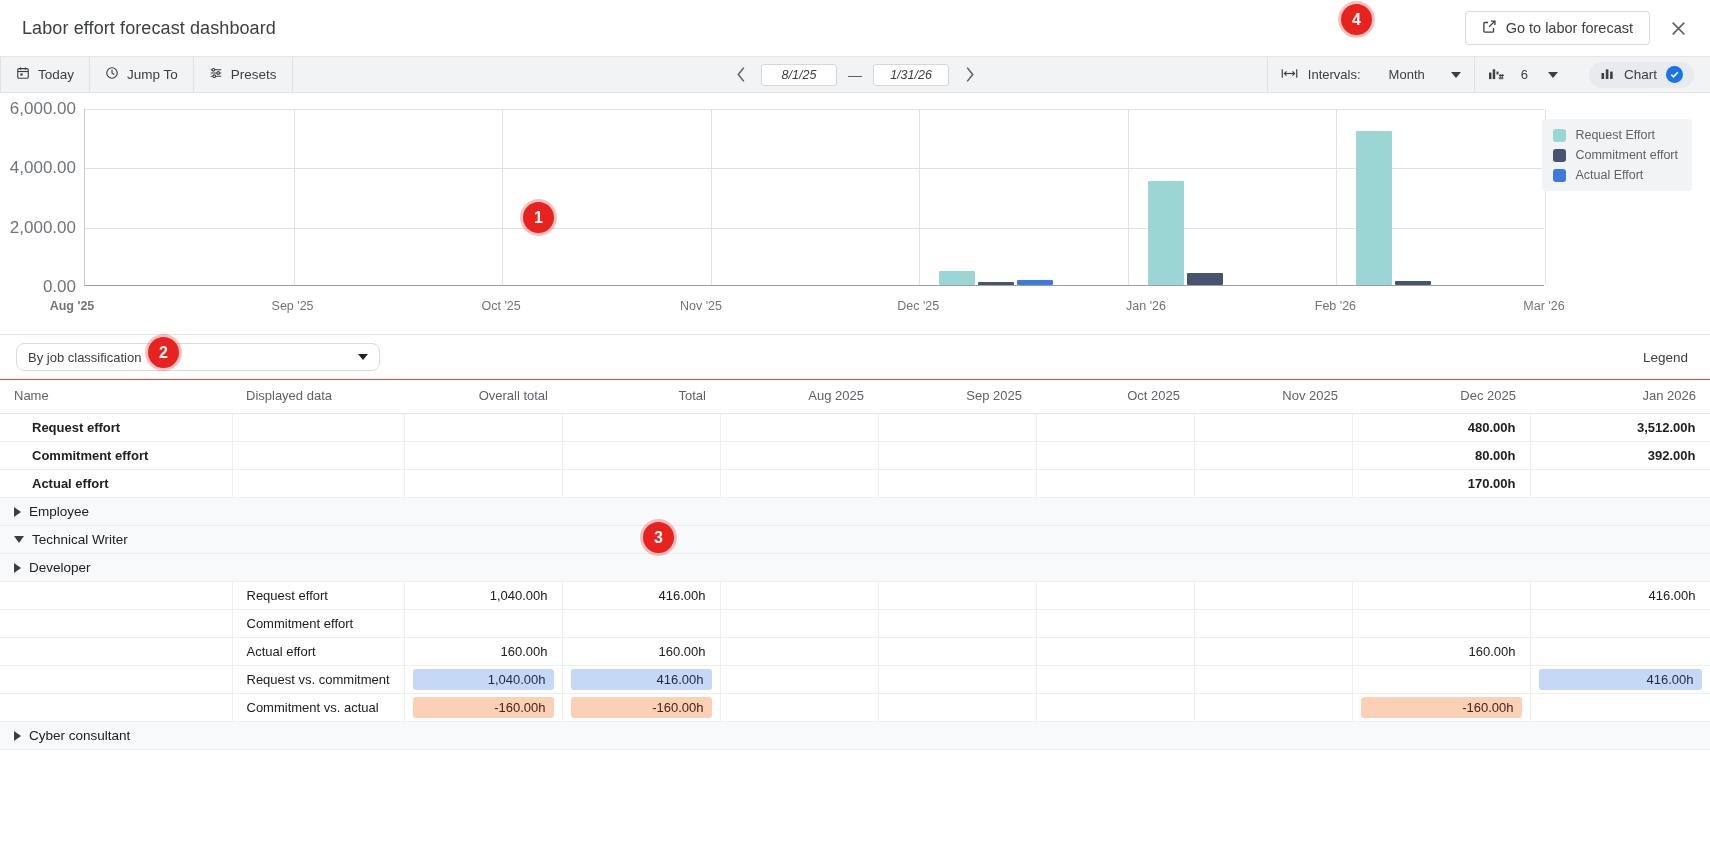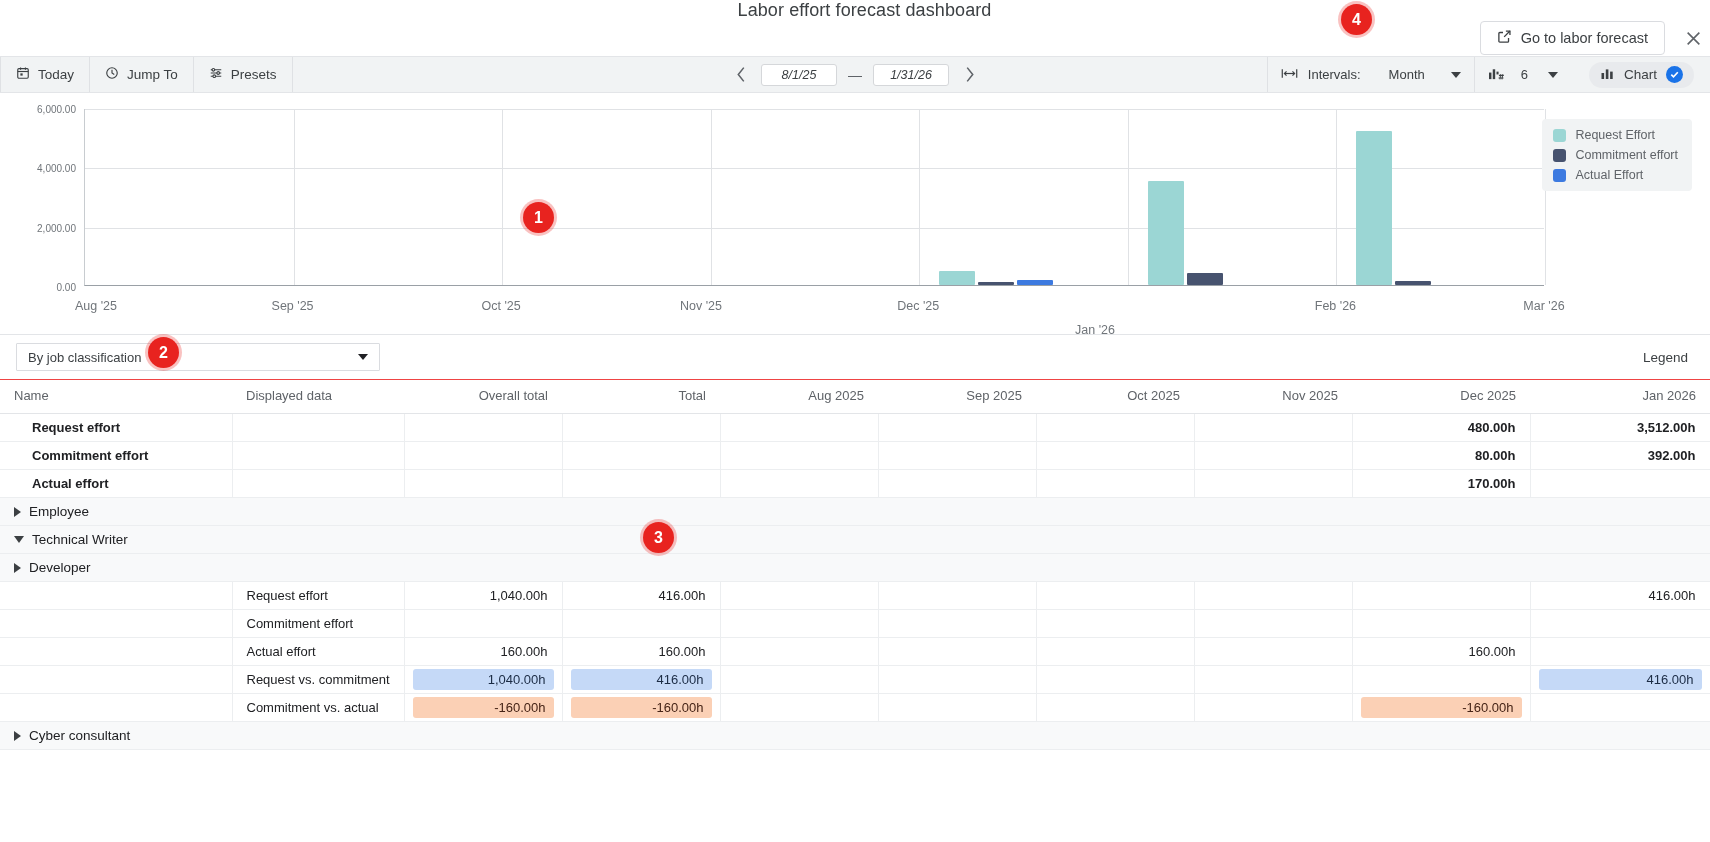--- a/index.html
+++ b/index.html
@@ -11,23 +11,22 @@
     color: #3c4043;
     overflow: hidden;
   }
 
   
   .header {
     position: relative;
     height: 56px;
     display: flex;
     align-items: center;
-    padding: 0 3px 0 22px;
+    padding: 0 18px 0 22px;
     background: #fff;
-    flex-direction: column;
   }
   .page-title {
     font-size: 18px;
     color: #3c4043;
     font-weight: 400;
     letter-spacing: .1px;
   }
   .header-right {
     margin-left: auto;
     display: flex;
@@ -140,21 +139,21 @@
   
   .chart-wrap {
     position: relative;
     height: 242px;
     background: #fff;
     border-bottom: 1px solid #e3e5e8;
   }
   .y-label {
     position: absolute;
     right: 0;
-    font-size: 10px;
+    font-size: 17px;
     color: #70757a;
     text-align: right;
     transform: translateY(-50%);
     white-space: nowrap;
   }
   .y-axis-col { position: absolute; left: 0; top: 0; width: 76px; height: 100%; }
   .plot {
     position: absolute;
     left: 84px; right: 166px; top: 16px; bottom: 48px;
     border-left: 1px solid #c8ccd0;
@@ -186,21 +185,21 @@
     position: relative;
     height: 44px;
     display: flex;
     align-items: center;
     padding: 0 22px 0 16px;
     background: #fff;
   }
   .group-select {
     width: 364px; height: 28px;
     border: 1px solid #dadce0;
-    border-radius: 1px;
+    border-radius: 8px;
     background: #fff;
     display: flex; align-items: center;
     padding: 0 11px;
     font-size: 13px;
     color: #3c4043;
     cursor: pointer;
   }
   .group-select .caret { margin-left: auto; border-top-color: #202124; }
   .legend-link {
     margin-left: auto;
@@ -431,26 +430,26 @@
       </div>
       <div class="legend-row">
         <span class="legend-swatch" style="background: rgb(71, 83, 111);"></span>
         <span>Commitment effort</span>
       </div>
       <div class="legend-row">
         <span class="legend-swatch" style="background: rgb(61, 122, 224);"></span>
         <span>Actual Effort</span>
       </div>
     </div>
-<div class="x-label" style="left: 96px; top: 206px;">Aug '25</div>
+<div class="x-label" style="left: 72px; top: 206px; font-weight: bold;">Aug '25</div>
     <div class="x-label" style="left: 292.571px; top: 206px;">Sep '25</div>
     <div class="x-label" style="left: 501.143px; top: 206px;">Oct '25</div>
     <div class="x-label" style="left: 701px; top: 206px;">Nov '25</div>
     <div class="x-label" style="left: 918.286px; top: 206px;">Dec '25</div>
-    <div class="x-label" style="left: 1095px; top: 206px; margin-top: 24px;">Jan '26</div>
+    <div class="x-label" style="left: 1146px; top: 206px;">Jan '26</div>
     <div class="x-label" style="left: 1335.43px; top: 206px;">Feb '26</div>
     <div class="x-label" style="left: 1544px; top: 206px;">Mar '26</div>
   </div>
 
 <div class="group-row">
   <div class="group-select">
     <span>By job classification</span>
     <span class="caret"></span>
   </div>
   <div class="legend-link">Legend</div>

